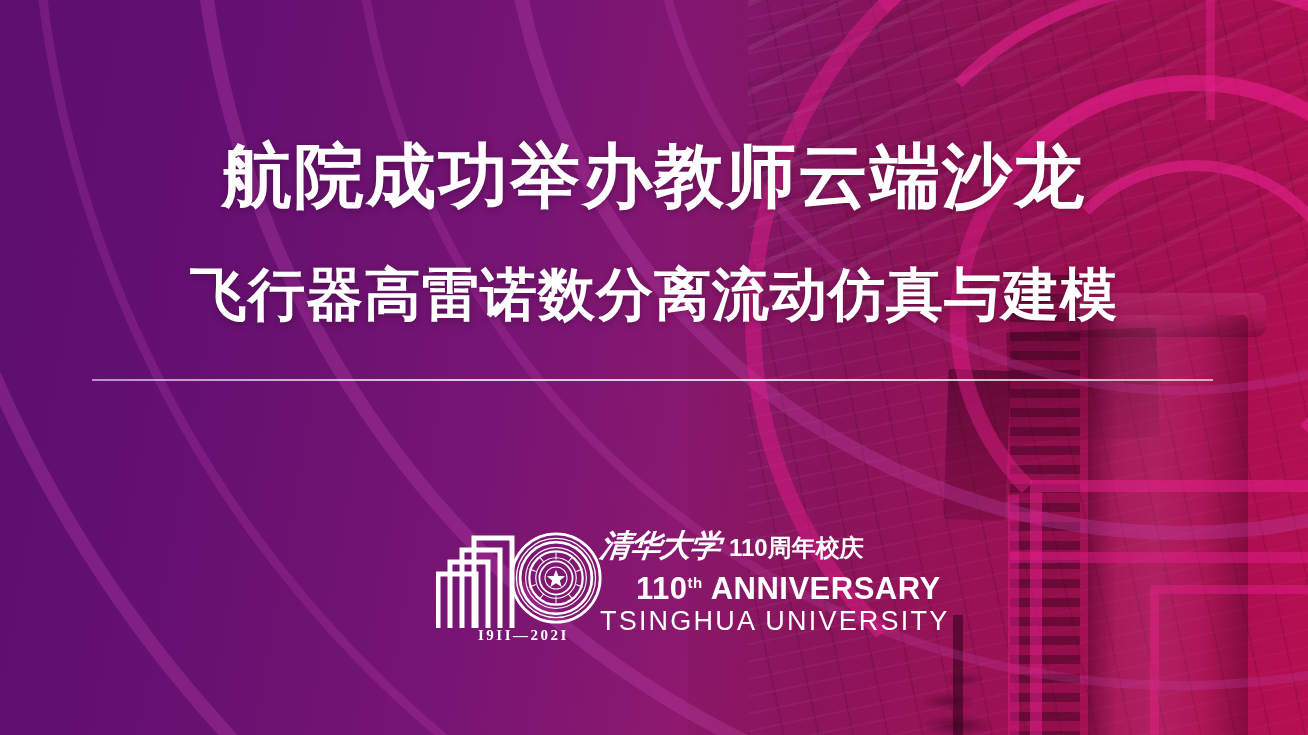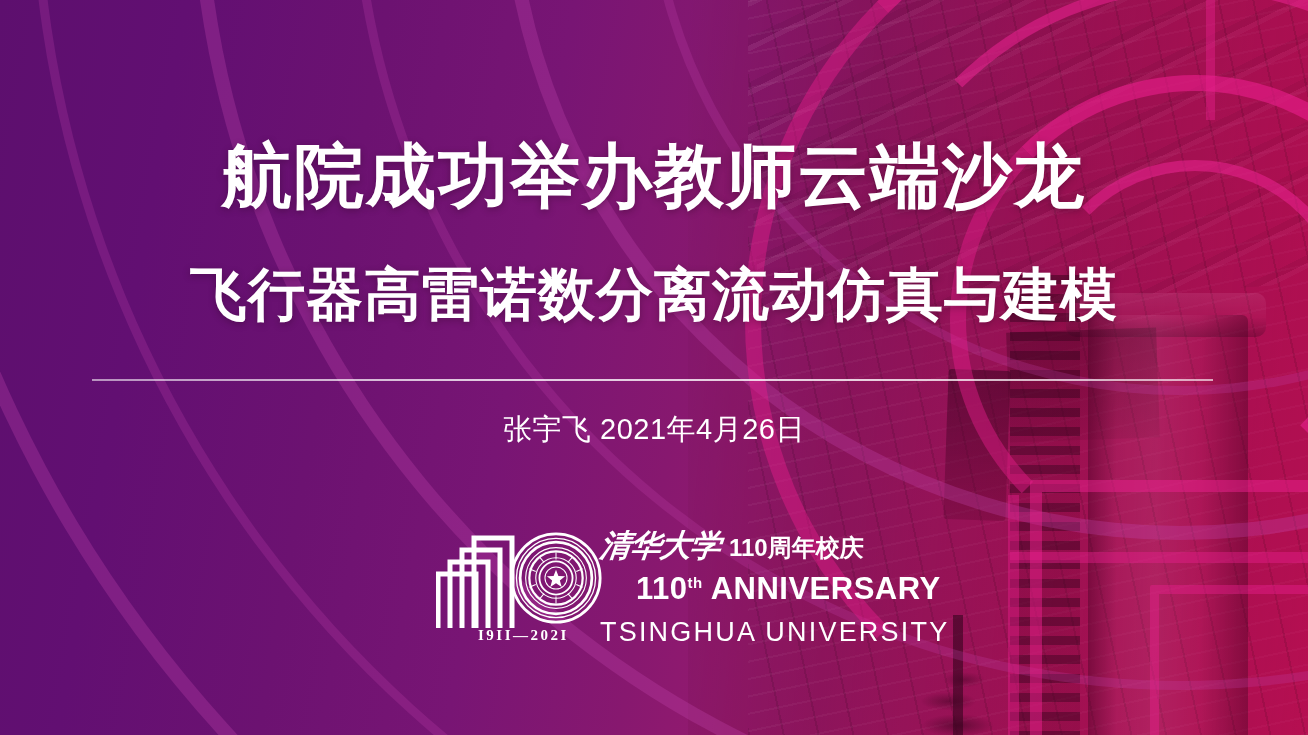--- a/index.html
+++ b/index.html
@@ -273,21 +273,21 @@
     line-height:1.05;
     margin-top:1px;
     padding-left:36px;
   }
   .lt-row2 sup{font-size:15px;vertical-align:super;font-weight:700;}
   .lt-row3{
     font-size:27px;
     font-weight:400;
     letter-spacing:2.2px;
     line-height:1.12;
-    margin-top:11px;
+    margin-top:0;
   }
 </style>
 </head>
 <body>
 
 <div class="slide">
 
   <div class="bg-base"></div>
 
   <div class="photo">
@@ -323,21 +323,20 @@
   <div class="vbar" style="left:1010px;top:552px;width:298px;height:11px;"></div>
 
   <div class="content">
 
     <div class="title">航院成功举办教师云端沙龙</div>
 
     <div class="subtitle">飞行器高雷诺数分离流动仿真与建模</div>
 
     <div class="divider"></div>
 
-    <div class="byline">张宇飞 2021年4月26日</div>
 
     <div class="logo">
 
       <div class="logo-mark">
 
         <svg class="spiral" viewBox="0 0 160 100" fill="none">
           <g stroke="#ffffff" stroke-width="5" fill="none">
             <path d="M2 100 L2 46 L40 46 L40 100"></path>
             <path d="M14 100 L14 34 L52 34 L52 100"></path>
             <path d="M26 100 L26 22 L64 22 L64 100"></path>

